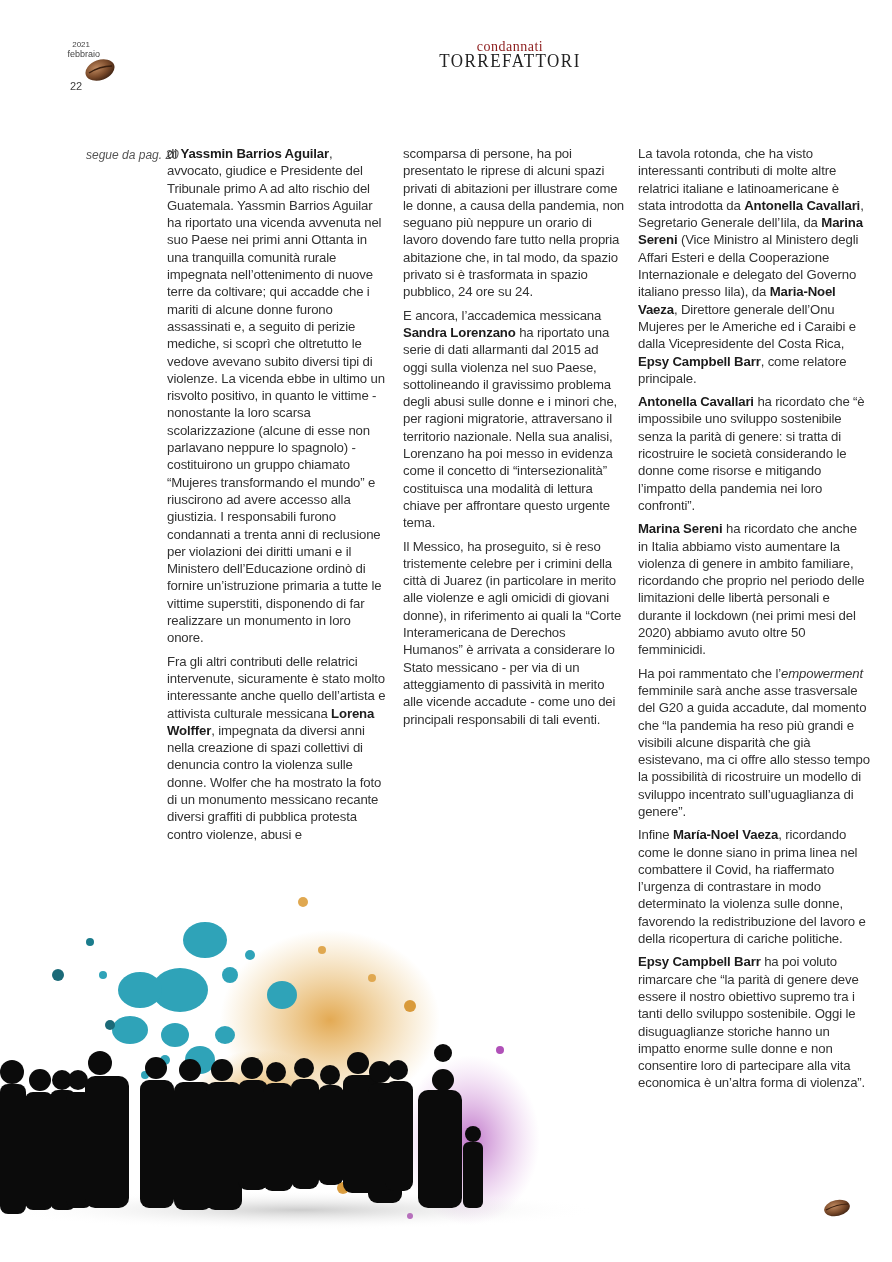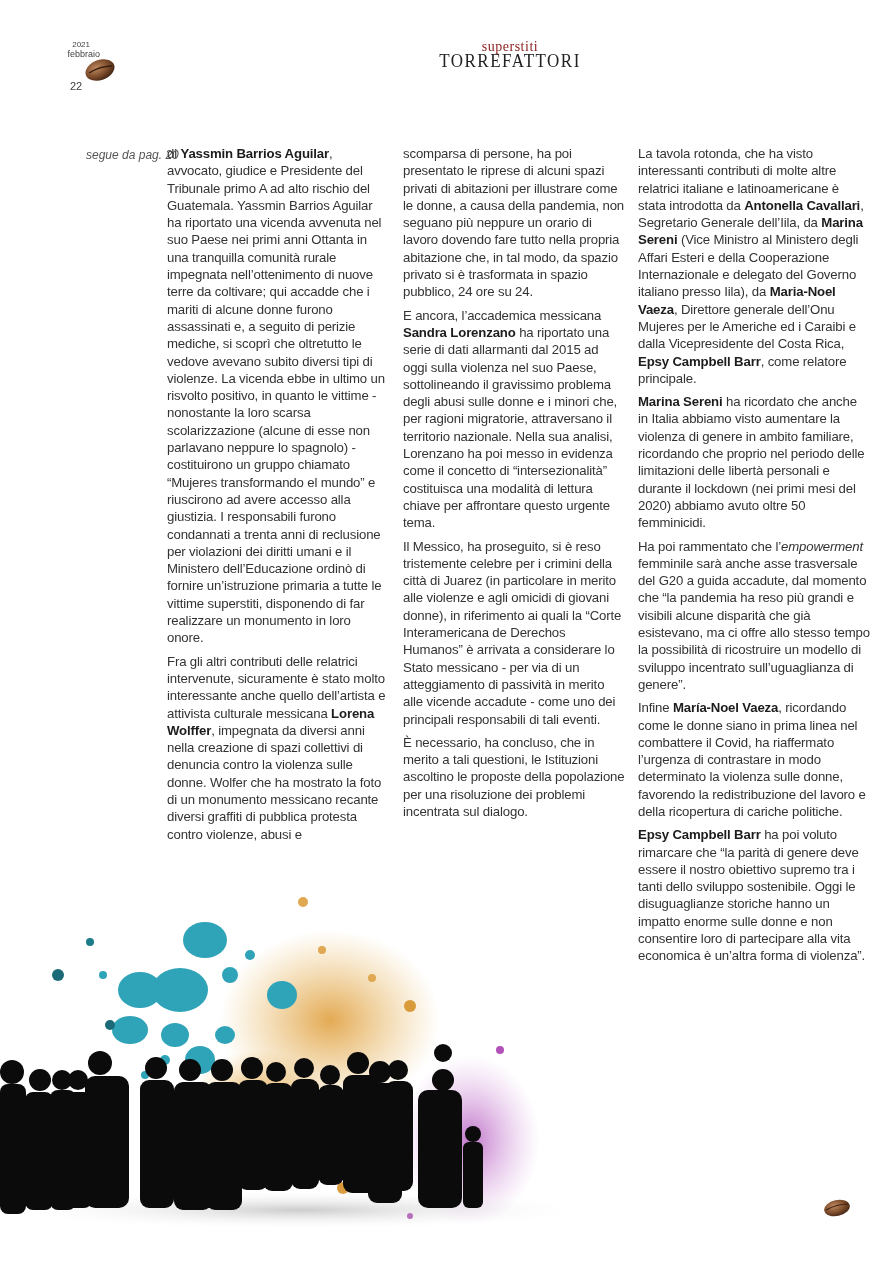--- a/index.html
+++ b/index.html
@@ -47,38 +47,38 @@
       <stop offset="0%" stop-color="#c08a60"></stop>
       <stop offset="60%" stop-color="#7a4a2a"></stop>
       <stop offset="100%" stop-color="#3e2212"></stop>
     </radialGradient>
   </defs>
   <ellipse cx="16" cy="12" rx="15" ry="10" transform="rotate(-20 16 12)" fill="url(#bg1)"></ellipse>
   <path d="M5 15 Q16 8 28 8" stroke="#3a1f0e" stroke-width="1.4" fill="none"></path>
 </svg>
 
 <div class="masthead">
-  <div class="small">superstiti</div>
+  <div class="small">condannati</div>
   <div class="big">TORREFATTORI</div>
 </div>
 
 <div class="segue">segue da pag. 20</div>
 
 <div class="col col1">
     <p><span>di </span><b>Yassmin Barrios Aguilar</b><span>, avvocato, giudice e Presidente del Tribunale primo A ad alto rischio del Guatemala. Yassmin Barrios Aguilar ha riportato una vicenda avvenuta nel suo Paese nei primi anni Ottanta in una tranquilla comunità rurale impegnata nell’ottenimento di nuove terre da coltivare; qui accadde che i mariti di alcune donne furono assassinati e, a seguito di perizie mediche, si scoprì che oltretutto le vedove avevano subito diversi tipi di violenze. La vicenda ebbe in ultimo un risvolto positivo, in quanto le vittime - nonostante la loro scarsa scolarizzazione (alcune di esse non parlavano neppure lo spagnolo) - costituirono un gruppo chiamato “Mujeres transformando el mundo” e riuscirono ad avere accesso alla giustizia. I responsabili furono condannati a trenta anni di reclusione per violazioni dei diritti umani e il Ministero dell’Educazione ordinò di fornire un’istruzione primaria a tutte le vittime superstiti, disponendo di far realizzare un monumento in loro onore.</span></p>
     <p><span>Fra gli altri contributi delle relatrici intervenute, sicuramente è stato molto interessante anche quello dell’artista e attivista culturale messicana </span><b>Lorena Wolffer</b><span>, impegnata da diversi anni nella creazione di spazi collettivi di denuncia contro la violenza sulle donne. Wolfer che ha mostrato la foto di un monumento messicano recante diversi graffiti di pubblica protesta contro violenze, abusi e</span></p>
   </div>
 <div class="col col2">
     <p><span>scomparsa di persone, ha poi presentato le riprese di alcuni spazi privati di abitazioni per illustrare come le donne, a causa della pandemia, non seguano più neppure un orario di lavoro dovendo fare tutto nella propria abitazione che, in tal modo, da spazio privato si è trasformata in spazio pubblico, 24 ore su 24.</span></p>
     <p><span>E ancora, l’accademica messicana </span><b>Sandra Lorenzano</b><span> ha riportato una serie di dati allarmanti dal 2015 ad oggi sulla violenza nel suo Paese, sottolineando il gravissimo problema degli abusi sulle donne e i minori che, per ragioni migratorie, attraversano il territorio nazionale. Nella sua analisi, Lorenzano ha poi messo in evidenza come il concetto di “intersezionalità” costituisca una modalità di lettura chiave per affrontare questo urgente tema.</span></p>
     <p><span>Il Messico, ha proseguito, si è reso tristemente celebre per i crimini della città di Juarez (in particolare in merito alle violenze e agli omicidi di giovani donne), in riferimento ai quali la “Corte Interamericana de Derechos Humanos” è arrivata a considerare lo Stato messicano - per via di un atteggiamento di passività in merito alle vicende accadute - come uno dei principali responsabili di tali eventi.</span></p>
-    <p><span>È necessario, ha concluso, che in merito a tali questioni, le Istituzioni ascoltino le proposte della popolazione per una risoluzione dei problemi incentrata sul dialogo.</span></p>
   </div>
 <div class="col col3">
     <p><span>La tavola rotonda, che ha visto interessanti contributi di molte altre relatrici italiane e latinoamericane è stata introdotta da </span><b>Antonella Cavallari</b><span>, Segretario Generale dell’Iila, da </span><b>Marina Sereni</b><span> (Vice Ministro al Ministero degli Affari Esteri e della Cooperazione Internazionale e  delegato del Governo italiano presso Iila), da </span><b>Maria-Noel Vaeza</b><span>, Direttore generale dell’Onu Mujeres per le Americhe ed i Caraibi e dalla Vicepresidente del Costa Rica, </span><b>Epsy Campbell Barr</b><span>, come relatore principale.</span></p>
+    <p><b>Antonella Cavallari</b><span> ha ricordato che “è impossibile uno sviluppo sostenibile senza la parità di genere: si tratta di ricostruire le società considerando le donne come risorse e mitigando l’impatto della pandemia nei loro confronti”.</span></p>
     <p><b>Marina Sereni</b><span> ha ricordato che anche in Italia abbiamo visto aumentare la violenza di genere in ambito familiare, ricordando che proprio nel periodo delle limitazioni delle libertà personali e durante il lockdown (nei primi mesi del 2020) abbiamo avuto oltre 50 femminicidi.</span></p>
     <p><span>Ha poi rammentato che l’</span><i>empowerment</i><span> femminile sarà anche asse trasversale del G20 a guida accadute, dal momento che “la pandemia ha reso più grandi e visibili alcune disparità che già esistevano, ma ci offre allo stesso tempo la possibilità di ricostruire un modello di sviluppo incentrato sull’uguaglianza di genere”.</span></p>
     <p><span>Infine </span><b>María-Noel Vaeza</b><span>, ricordando come le donne siano in prima linea nel combattere il Covid, ha riaffermato l’urgenza di contrastare in modo determinato la violenza sulle donne, favorendo la redistribuzione del lavoro e della ricopertura di cariche politiche.</span></p>
     <p><b>Epsy Campbell Barr</b><span> ha poi voluto rimarcare che “la parità di genere deve essere il nostro obiettivo supremo tra i tanti dello sviluppo sostenibile. Oggi le disuguaglianze storiche hanno un impatto enorme sulle donne e non consentire loro di partecipare alla vita economica è un’altra forma di violenza”.</span></p>
   </div>
 
 <svg class="illustration" viewBox="0 0 630 382">
   <defs>
     <filter id="blur1">
         <feGaussianBlur stdDeviation="2"></feGaussianBlur>

